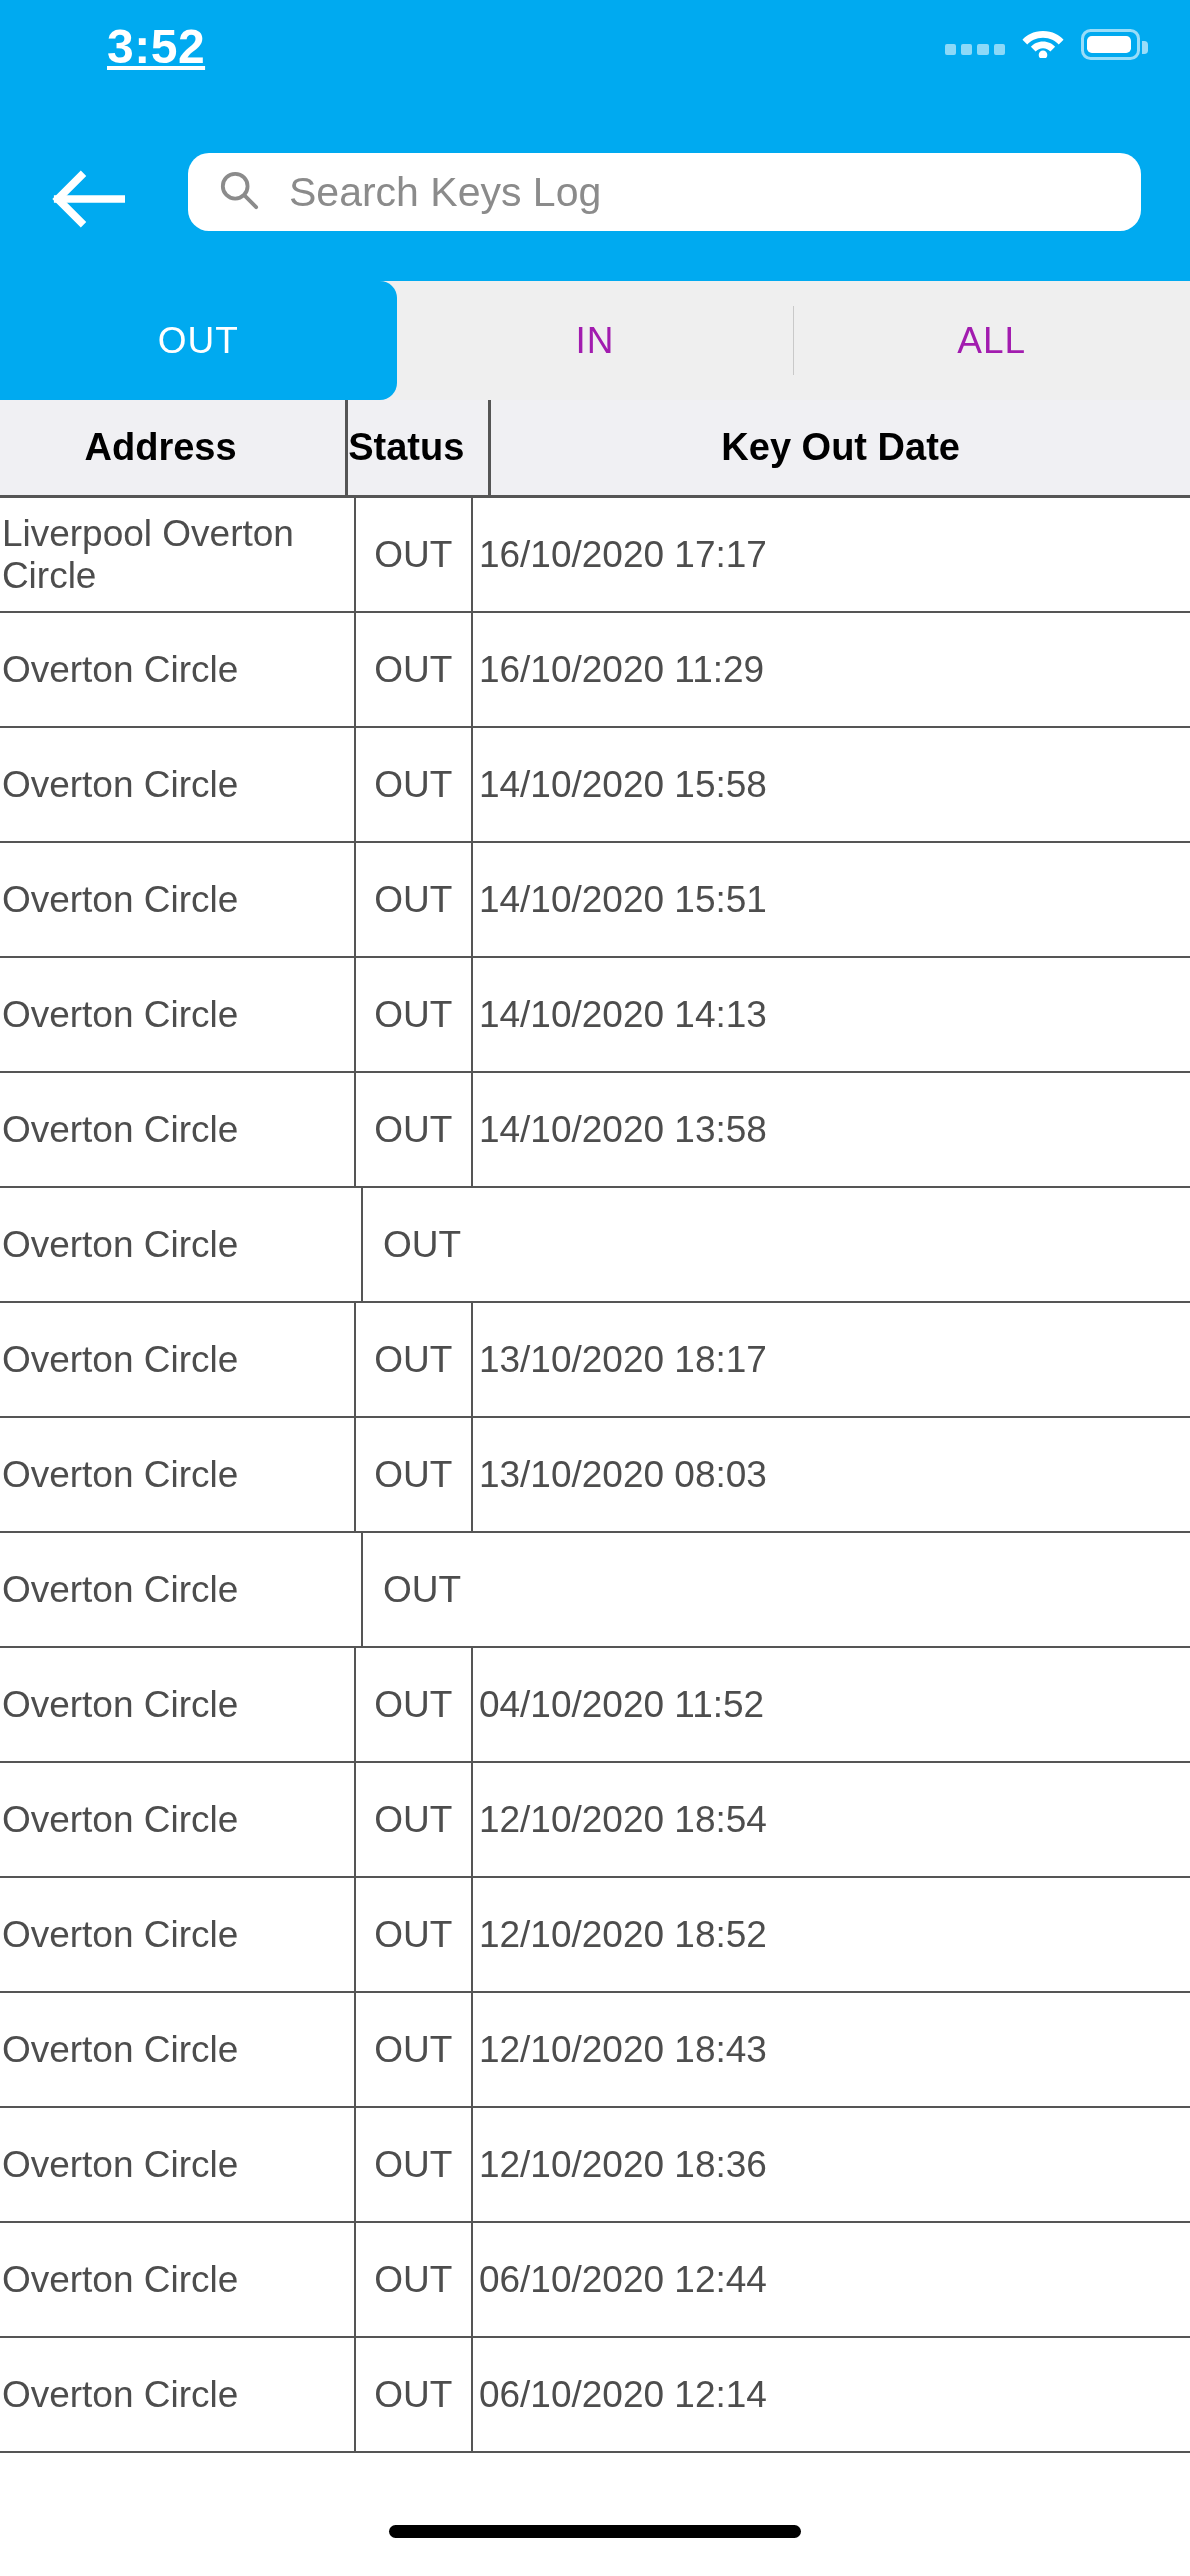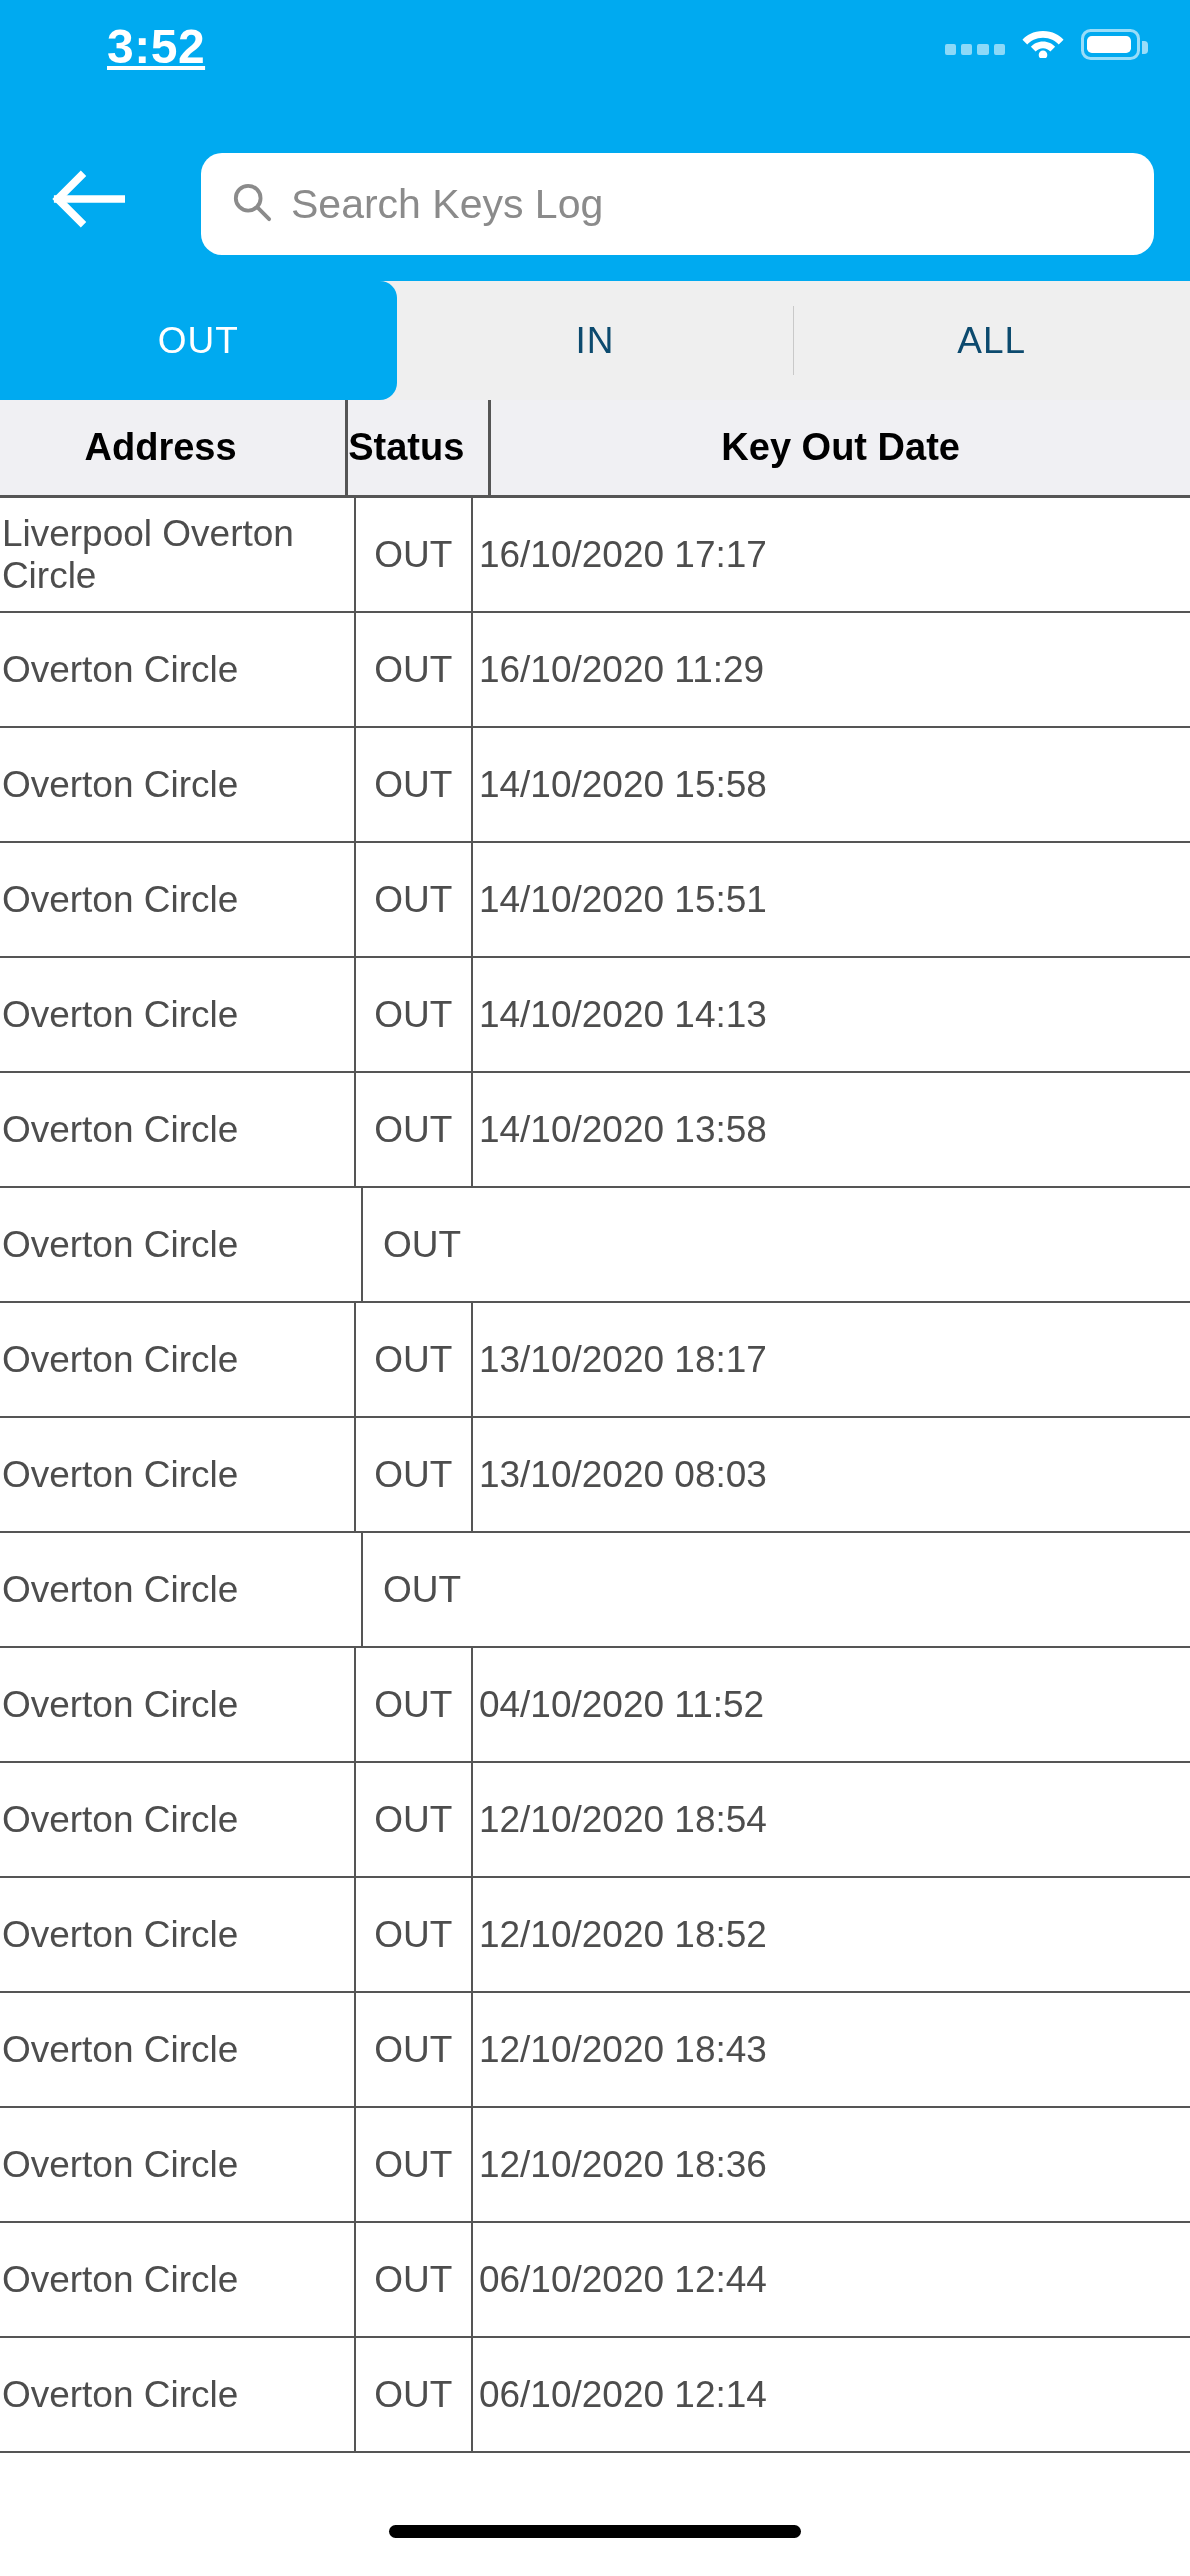--- a/index.html
+++ b/index.html
@@ -55,40 +55,39 @@
   .search-row {
     position:absolute; left:0; top:153px; width:1190px; height:96px;
   }
   .back-btn {
     position:absolute; left:44px; top:11.5px;
     width:88px; height:73px;
     display:flex; align-items:center; justify-content:center;
   }
   .search-field {
     position:absolute; left:188px; top:0px;
-    width:953px; height:102px;
+    width:953px; height:78px;
     background:#ffffff; border-radius:21px;
     display:flex; align-items:center; padding:0 31px;
-    gap:19px;
-    margin-left:13px;
+    gap:30px;
   }
   .search-text {
     font-size:41px; color:#8b8b8b; font-weight:400;
   }
 
   
   .tabbar {
     position:absolute; left:0; top:281px; width:1190px; height:119px;
     background:#EFEFEF;
     display:flex;
   }
   .tab {
     flex:1 1 0; height:119px;
     display:flex; align-items:center; justify-content:center;
-    font-size:37px; color:#0c4a6e; letter-spacing:1px;
+    font-size:37px; color:#a21caf; letter-spacing:1px;
     position:relative;
   }
   .tab.active {
     background:#00AAF0; color:#ffffff;
     border-radius:0 17px 17px 0;
   }
   .tab-sep {
     position:absolute; left:0; top:25px;
     width:1px; height:69px; background:#c9c9c9;
   }

